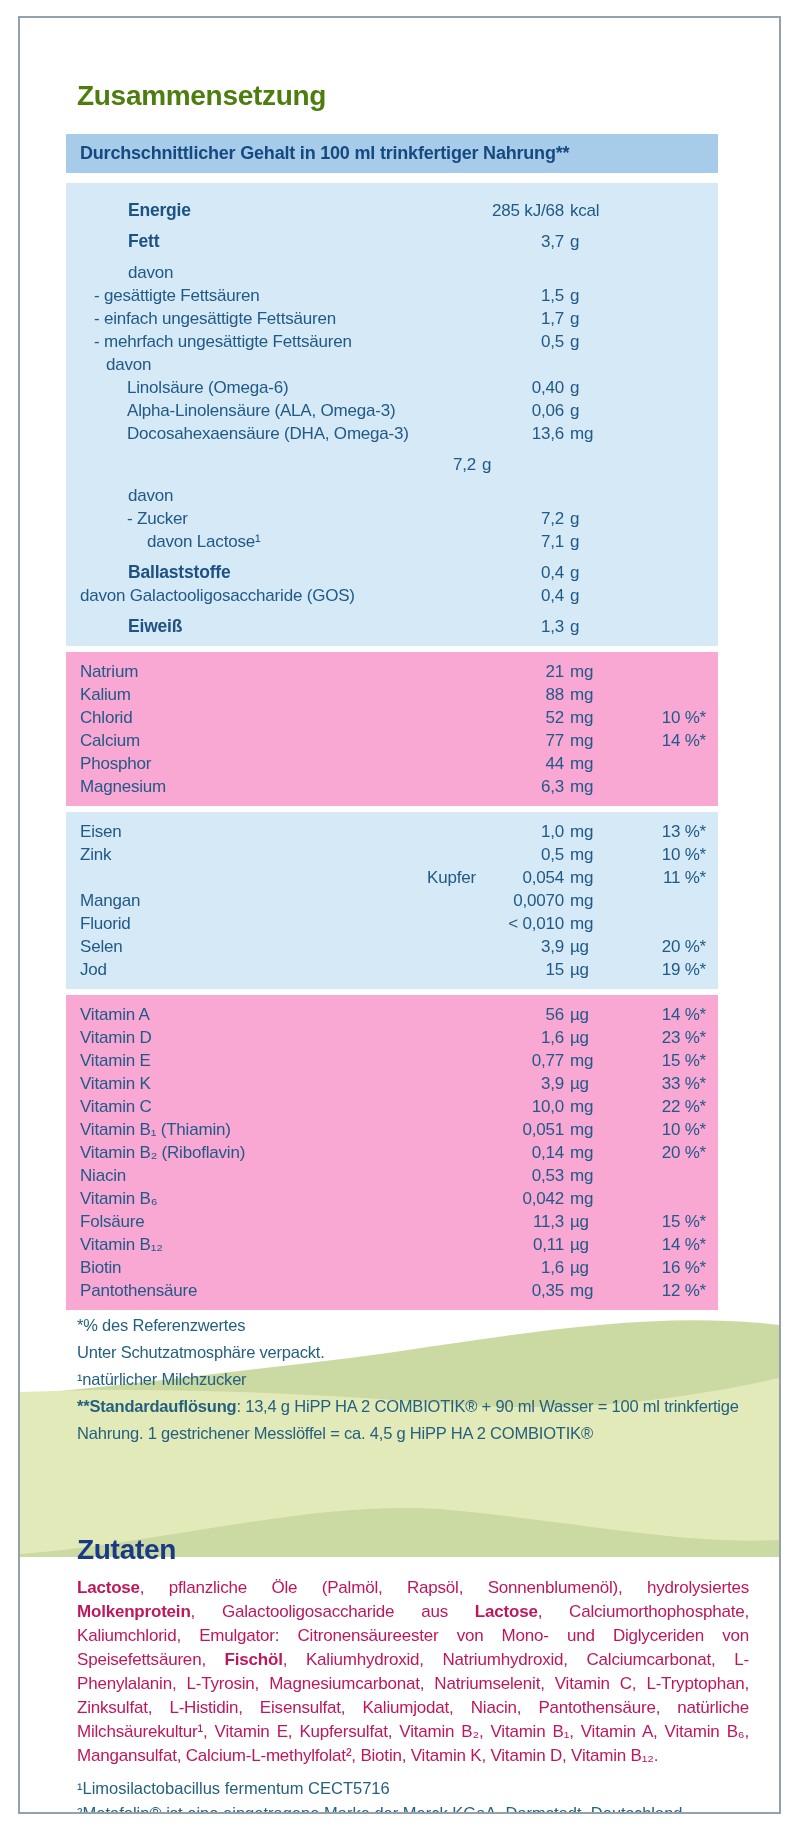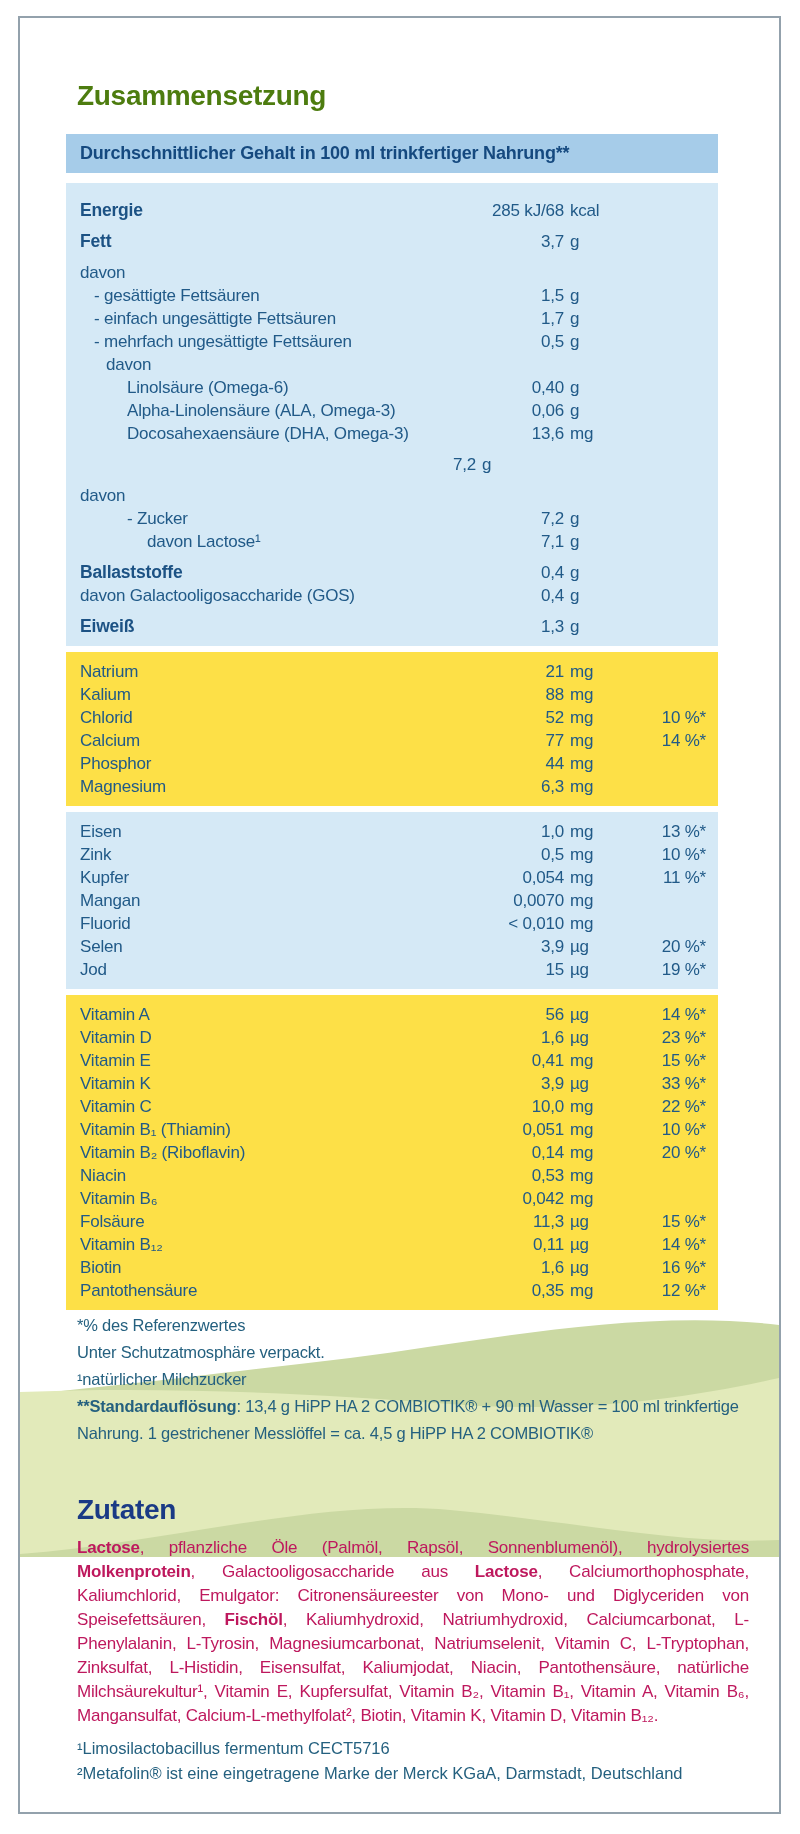--- a/index.html
+++ b/index.html
@@ -19,39 +19,39 @@
     font-size:28px;font-weight:bold;color:#4d7c0f;letter-spacing:-0.3px;
   }
   .table-wrap{position:absolute;left:46px;top:116px;width:652px;}
   .thead{
     background:#a6cce9;height:39px;display:flex;align-items:center;
     padding:0 0 0 14px;margin-bottom:10px;box-sizing:border-box;
     font-size:18px;font-weight:bold;color:#15497f;letter-spacing:-0.2px;
   }
   .tsection{padding:8px 0;margin-bottom:6px;}
   .bg-a{background:#d5e9f6;}
-  .bg-b{background:#fde047;}
+  .bg-b{background:#f9a8d4;}
   .row{
     display:grid;grid-template-columns:1fr 88px 56px 86px;
     padding:0 12px 0 14px;line-height:23px;font-size:17px;color:#215a88;
     letter-spacing:-0.2px;
   }
-  .row.group{margin-top:8px;}
+  .row.group{margin-top:8px;margin-left:48px;}
   .row .label{white-space:nowrap;overflow:hidden;}
   .row .label.bold{font-weight:bold;font-size:17.5px;color:#1c5284;}
   .row .num{text-align:right;white-space:nowrap;}
   .row .unit{text-align:left;padding-left:6px;white-space:nowrap;}
   .row .pct{text-align:right;white-space:nowrap;}
   .footblock{
     position:absolute;left:57px;top:1294px;width:672px;
     font-size:16.5px;color:#24607f;line-height:27px;letter-spacing:-0.2px;
   }
   .footblock .fline{white-space:nowrap;}
   .ingred{
-    position:absolute;left:57px;top:1476px;width:672px;color:#215a88;
+    position:absolute;left:57px;top:1516px;width:672px;color:#215a88;
   }
   .ingred h2{
     margin:0 0 10px 0;font-size:28px;font-weight:bold;color:#1a3a85;letter-spacing:-0.3px;
   }
   .ingred .para{
     font-size:17px;line-height:24px;text-align:justify;letter-spacing:-0.2px;color:#be185d;
   }
   .ingred .ifoot{margin-top:8px;font-size:16.5px;line-height:25px;color:#24607f;}
   .seg-b{font-weight:bold;}
 </style>
@@ -221,21 +221,21 @@
             <span class="unit">mg</span>
             <span class="pct">13 %*</span>
           </div>
           <div class="row">
             <span class="label" style="padding-left: 0px;">Zink</span>
             <span class="num">0,5</span>
             <span class="unit">mg</span>
             <span class="pct">10 %*</span>
           </div>
           <div class="row">
-            <span class="label" style="padding-left: 0px;">Kupfer</span>
+            <span class="label" style="padding-left: 0px; text-align: right;">Kupfer</span>
             <span class="num">0,054</span>
             <span class="unit">mg</span>
             <span class="pct">11 %*</span>
           </div>
           <div class="row">
             <span class="label" style="padding-left: 0px;">Mangan</span>
             <span class="num">0,0070</span>
             <span class="unit">mg</span>
             <span class="pct"></span>
           </div>
@@ -266,21 +266,21 @@
             <span class="pct">14 %*</span>
           </div>
           <div class="row">
             <span class="label" style="padding-left: 0px;">Vitamin D</span>
             <span class="num">1,6</span>
             <span class="unit">µg</span>
             <span class="pct">23 %*</span>
           </div>
           <div class="row">
             <span class="label" style="padding-left: 0px;">Vitamin E</span>
-            <span class="num">0,41</span>
+            <span class="num">0,77</span>
             <span class="unit">mg</span>
             <span class="pct">15 %*</span>
           </div>
           <div class="row">
             <span class="label" style="padding-left: 0px;">Vitamin K</span>
             <span class="num">3,9</span>
             <span class="unit">µg</span>
             <span class="pct">33 %*</span>
           </div>
           <div class="row">

